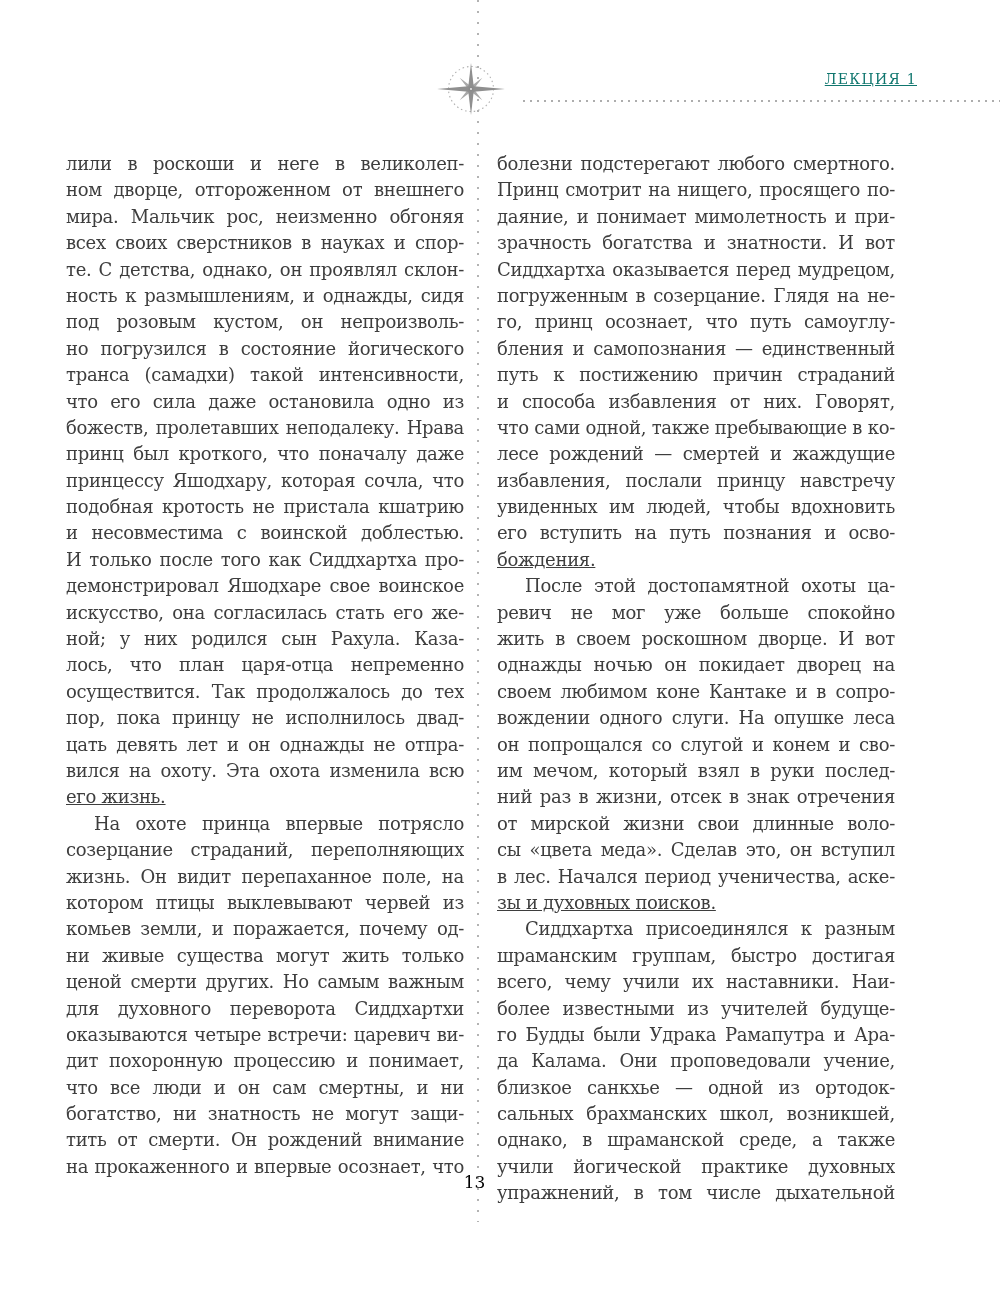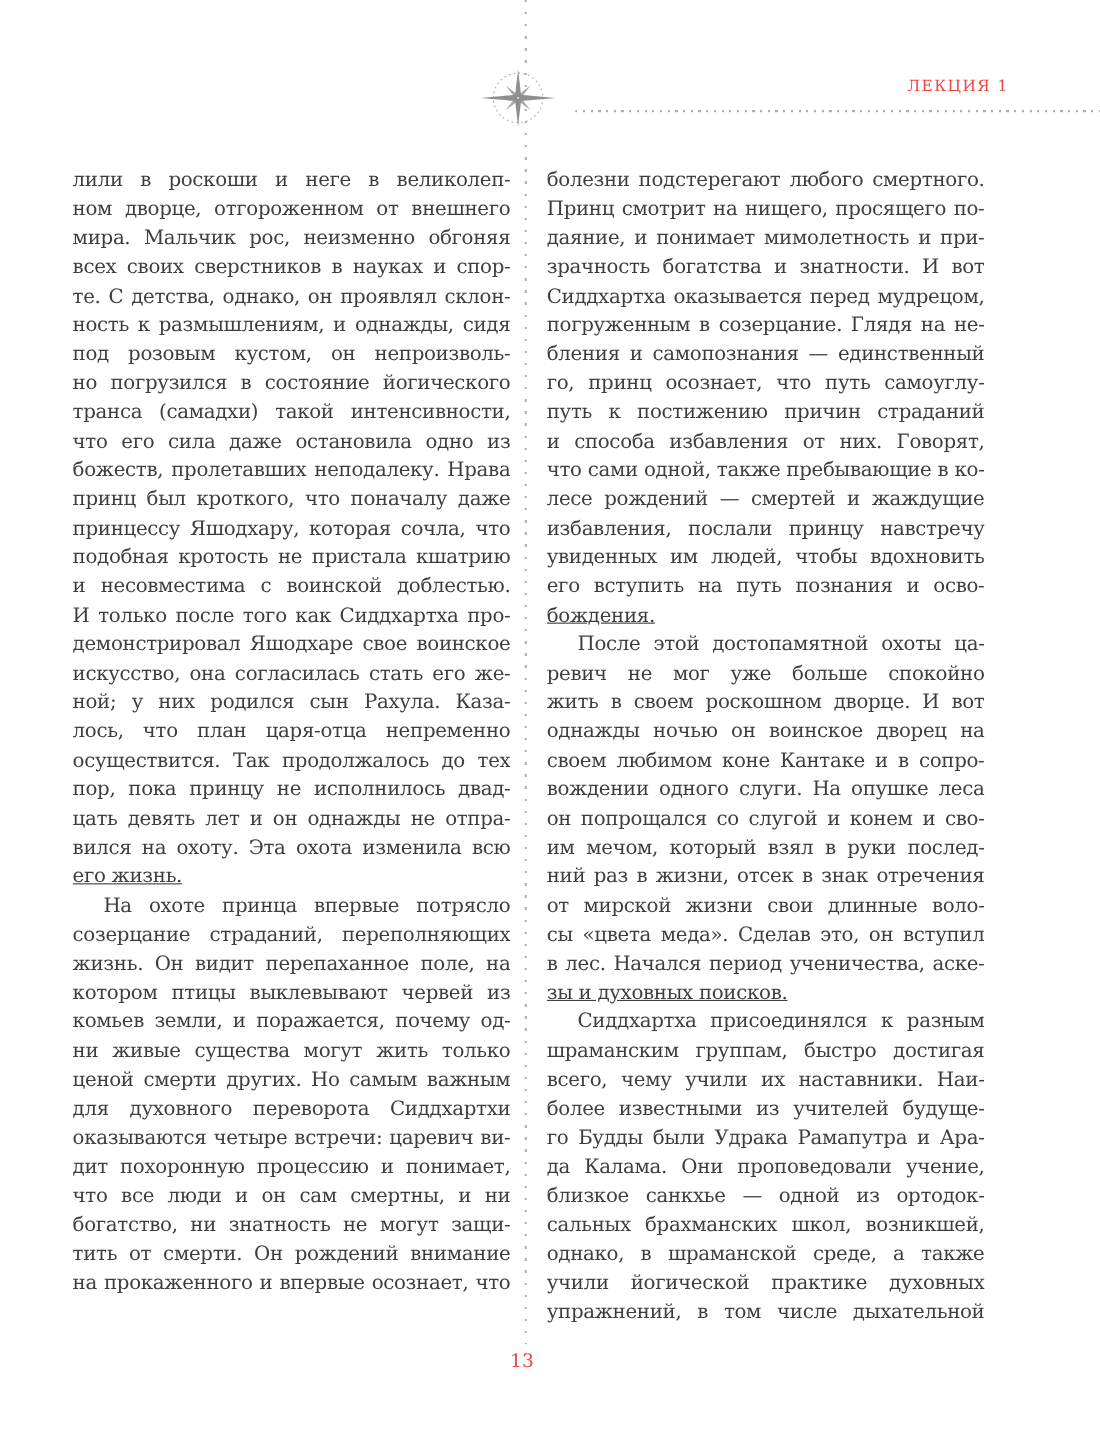--- a/index.html
+++ b/index.html
@@ -24,21 +24,22 @@
     right: 0; height: 2px;
     background: repeating-linear-gradient(to right, #adadad 0 2px, transparent 2px 7px);
   }
 
   
   .header-label {
     position: absolute;
     top: 71px; right: 83px;
     font-size: 14px;
     letter-spacing: 1.3px;
-    color: #ef4444;
+    color: #0f766e;
+    text-decoration: underline;
   }
 
   
   .ornament {
     position: absolute;
     left: 436px; top: 56px;
     width: 70px; height: 66px;
   }
 
   
@@ -62,25 +63,25 @@
     text-align: justify;
     text-align-last: justify;
     text-justify: inter-word;
     overflow: hidden;
   }
   .line.end { text-align-last: left; text-decoration: underline; }
 
   
   .page-number {
     position: absolute;
-    top: 1228px;
+    top: 1172px;
     left: 437px; width: 75px;
     text-align: center;
     font-size: 17px;
-    color: #ef4444;
+    color: #000000;
   }
 </style>
 </head>
 <body>
 
 <div class="rule-v"></div>
 
 <div class="rule-h"></div>
 
 <svg class="ornament" viewBox="0 0 70 66" xmlns="http://www.w3.org/2000/svg">
@@ -146,36 +147,36 @@
   </div>
 
 <div class="col col-right">
     <div class="para">
       <div class="line">болезни подстерегают любого смертного.</div>
       <div class="line">Принц смотрит на нищего, просящего по-</div>
       <div class="line">даяние, и понимает мимолетность и при-</div>
       <div class="line">зрачность богатства и знатности. И вот</div>
       <div class="line">Сиддхартха оказывается перед мудрецом,</div>
       <div class="line">погруженным в созерцание. Глядя на не-</div>
+      <div class="line">го, принц осознает, что путь самоуглу-</div>
       <div class="line">бления и самопознания — единственный</div>
-      <div class="line">го, принц осознает, что путь самоуглу-</div>
       <div class="line">путь к постижению причин страданий</div>
       <div class="line">и способа избавления от них. Говорят,</div>
       <div class="line">что сами одной, также пребывающие в ко-</div>
       <div class="line">лесе рождений — смертей и жаждущие</div>
       <div class="line">избавления, послали принцу навстречу</div>
       <div class="line">увиденных им людей, чтобы вдохновить</div>
       <div class="line">его вступить на путь познания и осво-</div>
       <div class="line end">бождения.</div>
     </div>
     <div class="para indent">
       <div class="line">После этой достопамятной охоты ца-</div>
       <div class="line">ревич не мог уже больше спокойно</div>
       <div class="line">жить в своем роскошном дворце. И вот</div>
-      <div class="line">однажды ночью он воинское дворец на</div>
+      <div class="line">однажды ночью он покидает дворец на</div>
       <div class="line">своем любимом коне Кантаке и в сопро-</div>
       <div class="line">вождении одного слуги. На опушке леса</div>
       <div class="line">он попрощался со слугой и конем и сво-</div>
       <div class="line">им мечом, который взял в руки послед-</div>
       <div class="line">ний раз в жизни, отсек в знак отречения</div>
       <div class="line">от мирской жизни свои длинные воло-</div>
       <div class="line">сы «цвета меда». Сделав это, он вступил</div>
       <div class="line">в лес. Начался период ученичества, аске-</div>
       <div class="line end">зы и духовных поисков.</div>
     </div>

